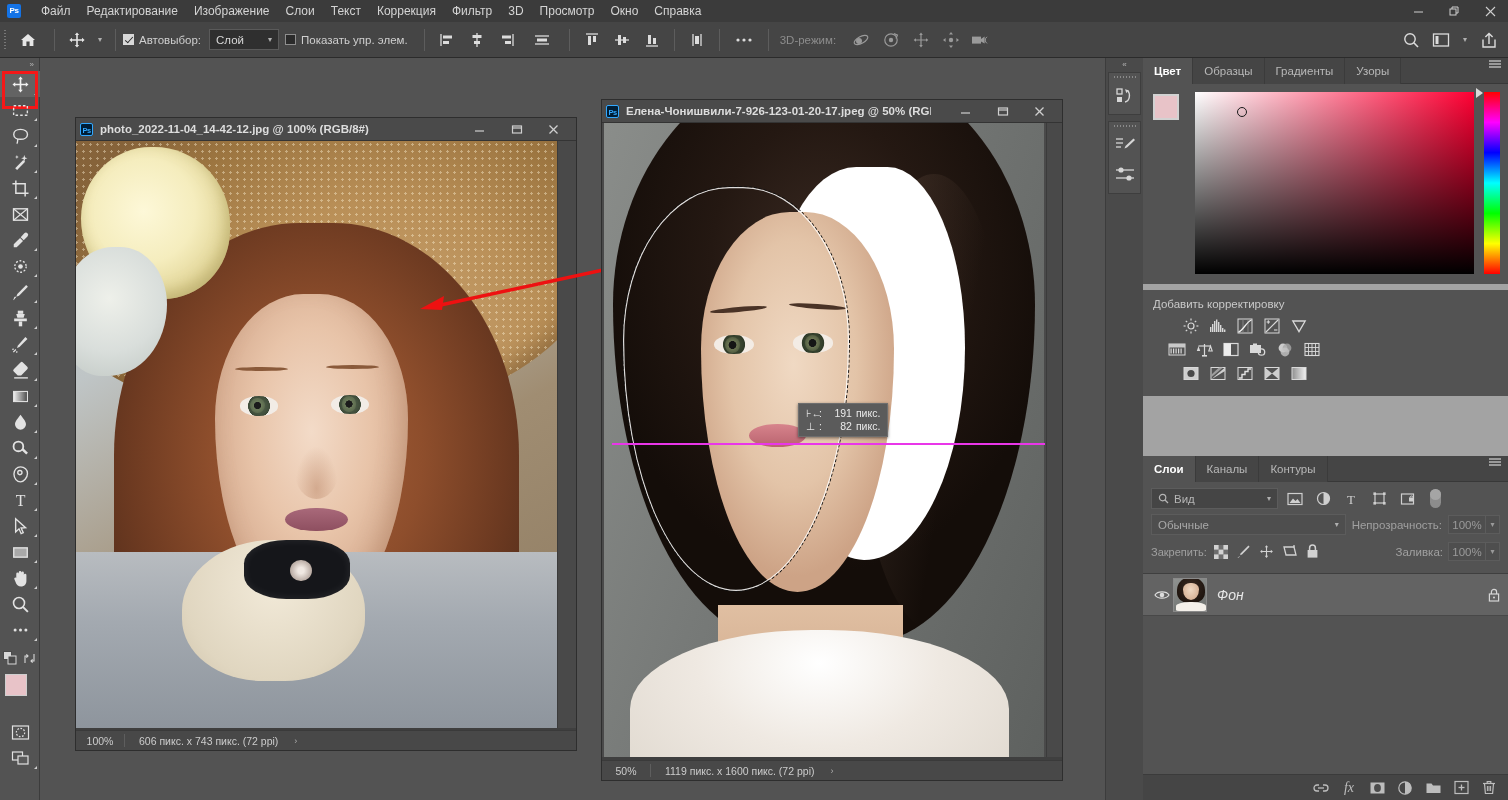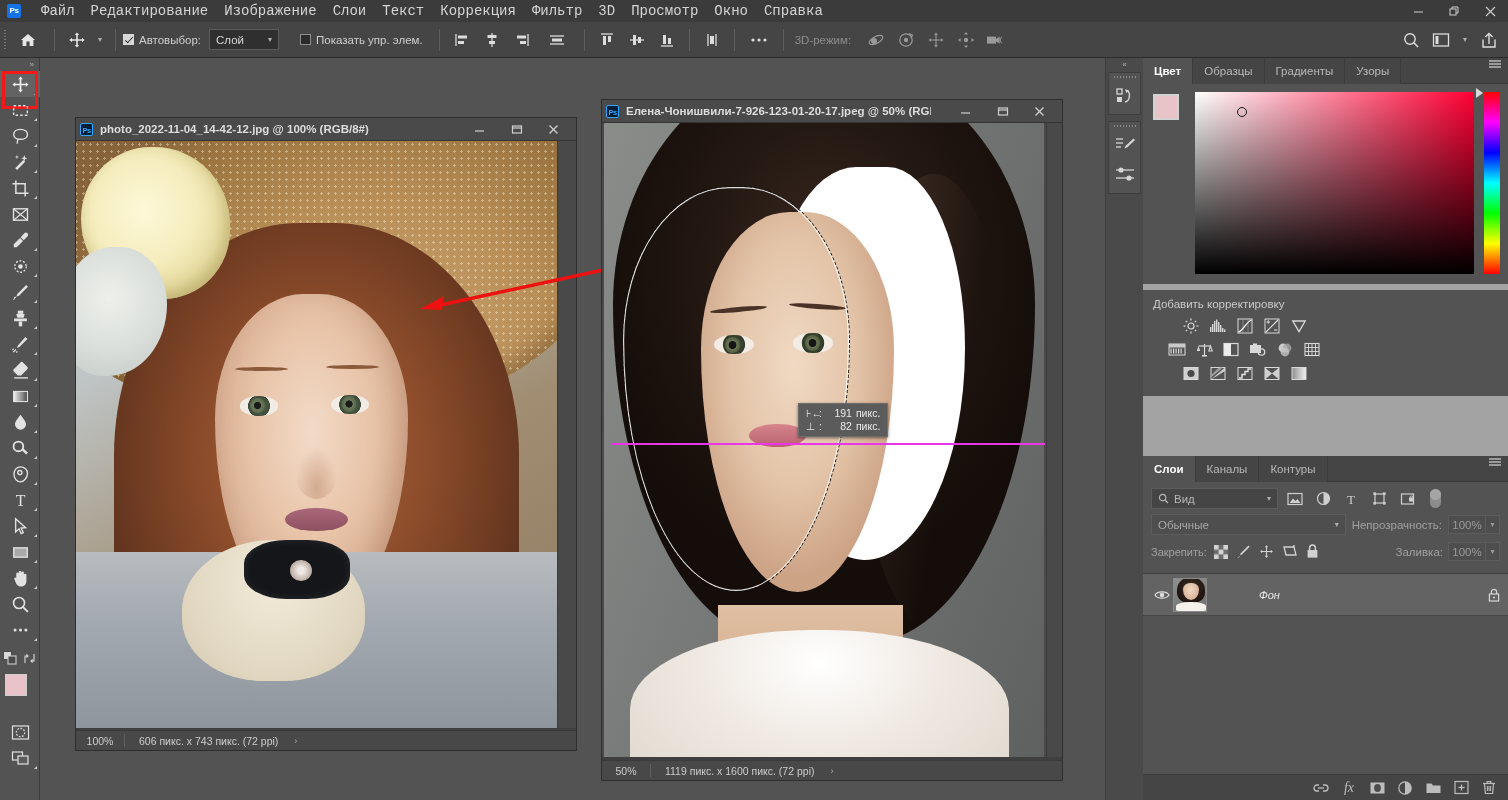--- a/index.html
+++ b/index.html
@@ -16,22 +16,22 @@
     position:absolute; left:0; top:0; width:1508px; height:22px;
     background:#3b3b3b; display:flex; align-items:center;
   }
   .ps-logo{
     width:14px; height:14px; margin-left:7px; margin-right:12px;
     background:#1473e6; border-radius:2px; color:#fff;
     font-size:8px; font-weight:bold; line-height:14px; text-align:center;
     letter-spacing:-0.5px;
   }
   .menu-item{
-    color:#d4d4d4; font-size:14px; padding:0 8px; height:22px; line-height:22px;
-    white-space:nowrap; cursor:default;font-family:Liberation Mono, monospace;
+    color:#d4d4d4; font-size:12px; padding:0 8px; height:22px; line-height:22px;
+    white-space:nowrap; cursor:default;
   }
   .win-ctrls{ position:absolute; right:0; top:0; display:flex; height:22px; }
   .win-btn{
     width:36px; height:22px; display:flex; align-items:center; justify-content:center;
     color:#cfcfcf; font-size:11px;
   }
 
   
   .optionsbar{
     position:absolute; left:0; top:22px; width:1508px; height:36px;
@@ -200,21 +200,21 @@
   .layer-list{ margin-top:6px; border-top:1px solid #3f3f3f; }
   .layer-row{
     display:flex; align-items:center; height:42px; background:#636363;
     border-bottom:1px solid #484848; padding:0 8px;
   }
   .eye{ width:22px; display:flex; align-items:center; justify-content:center; color:#ddd;}
   .layer-thumb{
     width:34px; height:34px; border:1px solid #8a8a8a; margin-right:10px;
     overflow:hidden; position:relative; background:#8e8e8e;
   }
-  .layer-name{ flex:1; color:#e6e6e6; font-size:11px; font-style:italic;margin-left:42px; }
+  .layer-name{ flex:1; color:#e6e6e6; font-size:14px; font-style:italic; }
   .layer-lock{ color:#d6d6d6; }
   .layers-footer{
     position:absolute; left:0; bottom:0; width:365px; height:26px;
     background:#454545; border-top:1px solid #3b3b3b;
     display:flex; align-items:center; justify-content:flex-end; padding-right:6px; gap:2px;
   }
   .lf-ic{ width:26px; height:22px; display:flex; align-items:center; justify-content:center; color:#bdbdbd;}
 
   
   .docwin{ position:absolute; background:#3f3f3f; box-shadow:0 0 0 1px #2e2e2e; }
@@ -440,21 +440,21 @@
 
     <div style="display:flex;align-items:center;">
       <span class="ob-check on"></span>
       <span class="ob-label">Автовыбор:</span>
     </div>
     <div class="ob-select">
       <span>Слой</span>
       <span class="chev">▾</span>
     </div>
 
-    <div style="display:flex;align-items:center;margin-left:21px;">
+    <div style="display:flex;align-items:center;margin-left:6px;">
       <span class="ob-check"></span>
       <span class="ob-label">Показать упр. элем.</span>
     </div>
 
     <div class="ob-sep" style="margin-left:16px;"></div>
 
     <div class="ob-icon">
       <svg width="16" height="16" viewBox="0 0 16 16">
           <line x1="2" y1="2" x2="2" y2="14" stroke="#dcdcdc" stroke-width="1.3"></line>
           <rect x="4" y="3.5" width="9" height="3" fill="#dcdcdc"></rect>

